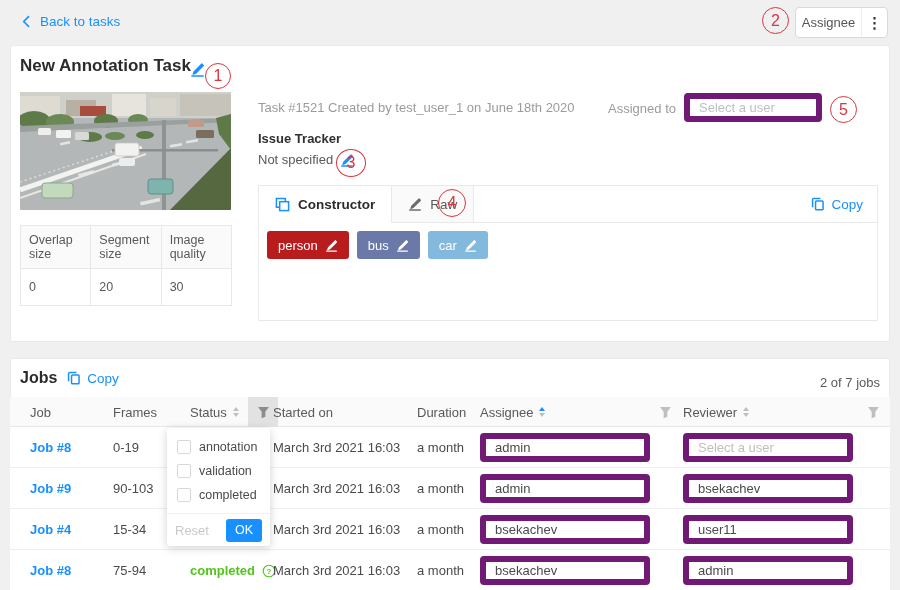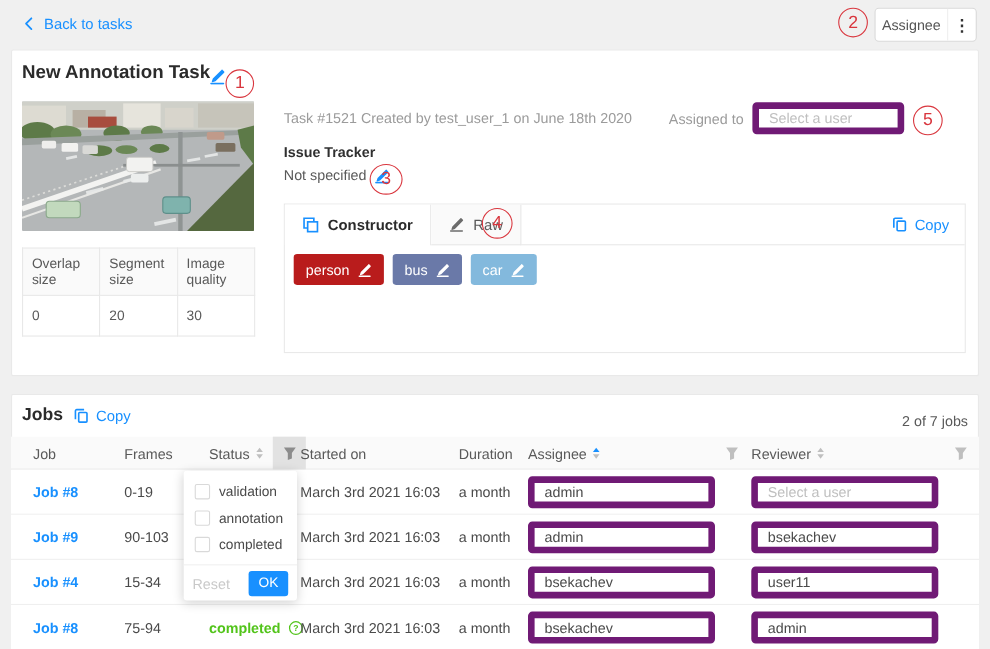--- a/index.html
+++ b/index.html
@@ -382,25 +382,25 @@
   <div class="jcell" style="left:263px;">March 3rd 2021 16:03</div>
   <div class="jcell" style="left:407px;">a month</div>
   <input class="ant-input row-input" style="left: 470px;" value="bsekachev">
   <input class="ant-input row-input" style="left: 673px;" value="admin">
 </div>
 
 <div class="abs dropdown">
   <div class="dd-opts">
     <div class="dd-opt">
       <span class="checkbox"></span>
-      <span>validation</span>
+      <span>annotation</span>
     </div>
     <div class="dd-opt">
       <span class="checkbox"></span>
-      <span>annotation</span>
+      <span>validation</span>
     </div>
     <div class="dd-opt">
       <span class="checkbox"></span>
       <span>completed</span>
     </div>
   </div>
   <div class="dd-footer">
     <span class="reset-btn">Reset</span>
     <button class="ok-btn">OK</button>
   </div>

